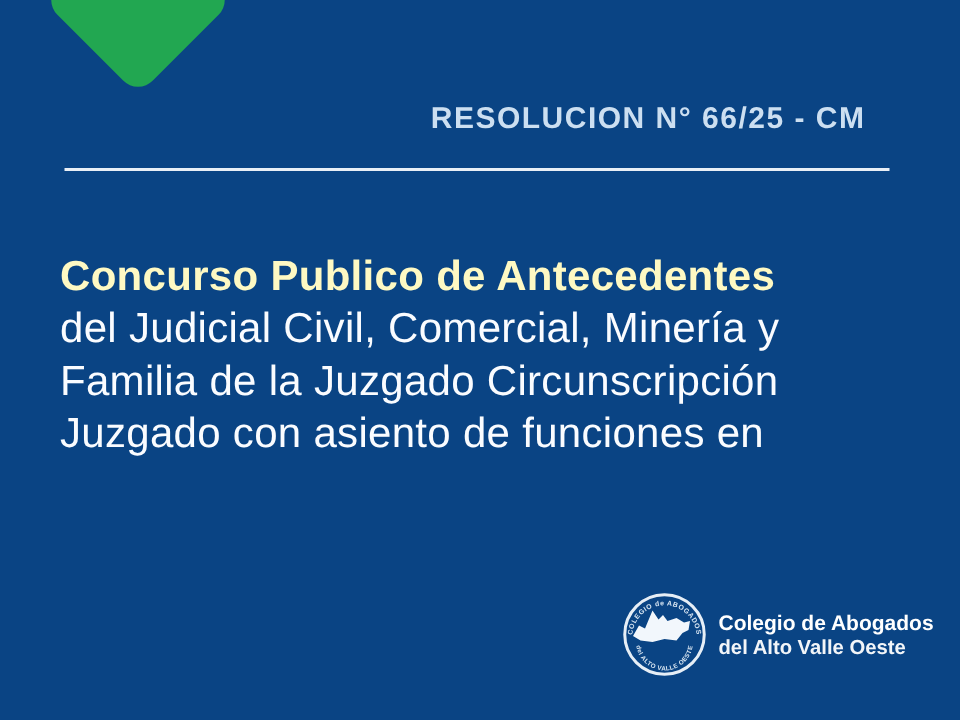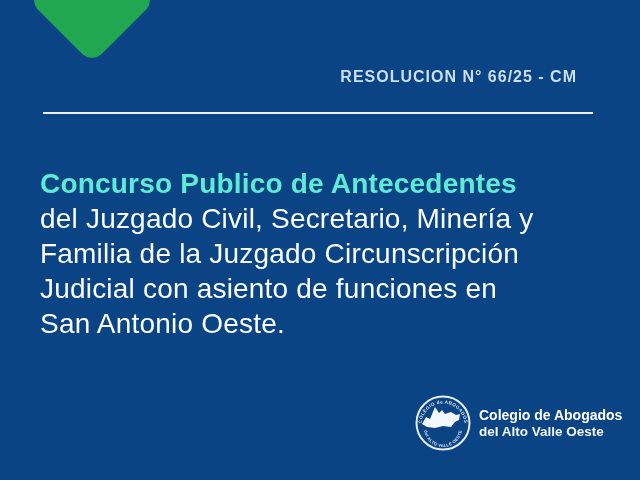--- a/index.html
+++ b/index.html
@@ -18,21 +18,21 @@
     width: 90px;
     height: 90px;
     background: #22A751;
     border-radius: 14px;
     transform: rotate(45deg);
   }
   .resolution {
     position: absolute;
     top: 68px;
     right: 63px;
-    font-size: 16px;
+    font-size: 20px;
     font-weight: bold;
     letter-spacing: 1px;
     color: #CCDFF1;
     white-space: nowrap;
   }
   .rule {
     position: absolute;
     left: 43px;
     top: 112px;
     width: 550px;
@@ -42,21 +42,21 @@
   .announcement {
     position: absolute;
     left: 40px;
     top: 166px;
     width: 570px;
     font-size: 28px;
     line-height: 35px;
     color: #FAFCFF;
     letter-spacing: 0.2px;
   }
-  .announcement b { color: #5eead4; }
+  .announcement b { color: #fef9c3; }
   .footer {
     position: absolute;
     left: 415px;
     top: 395px;
     display: flex;
     align-items: center;
   }
   .seal { width: 56px; height: 56px; flex: 0 0 auto; }
   .org {
     margin-left: 8px;
@@ -72,24 +72,23 @@
 <div class="canvas">
 
   <div class="chevron"></div>
 
   <div class="resolution">RESOLUCION N° 66/25 - CM</div>
 
   <div class="rule"></div>
 
   <div class="announcement">
     <div><b>Concurso Publico de Antecedentes</b><span></span></div>
-    <div><b></b><span>del Juzgado Civil, Secretario, Minería y</span></div>
+    <div><b></b><span>del Judicial Civil, Comercial, Minería y</span></div>
     <div><b></b><span>Familia de la Juzgado Circunscripción</span></div>
-    <div><b></b><span>Judicial con asiento de funciones en</span></div>
-    <div><b></b><span>San Antonio Oeste.</span></div>
+    <div><b></b><span>Juzgado con asiento de funciones en</span></div>
   </div>
 
   <div class="footer">
     <svg class="seal" viewBox="0 0 56 56">
       <defs>
         <path id="arcTop" d="M 6.5,30 A 21.5,21.5 0 1 1 49.5,30" fill="none"></path>
         <path id="arcBot" d="M 9,33 A 19,19 0 0 0 47,33" fill="none"></path>
       </defs>
       <circle cx="28" cy="28" r="26.5" fill="none" stroke="#E6EEF6" stroke-width="2"></circle>
       <text font-size="4.6" fill="#D9E6F2" font-weight="bold" letter-spacing="0.4" font-family="Liberation Sans, sans-serif">

